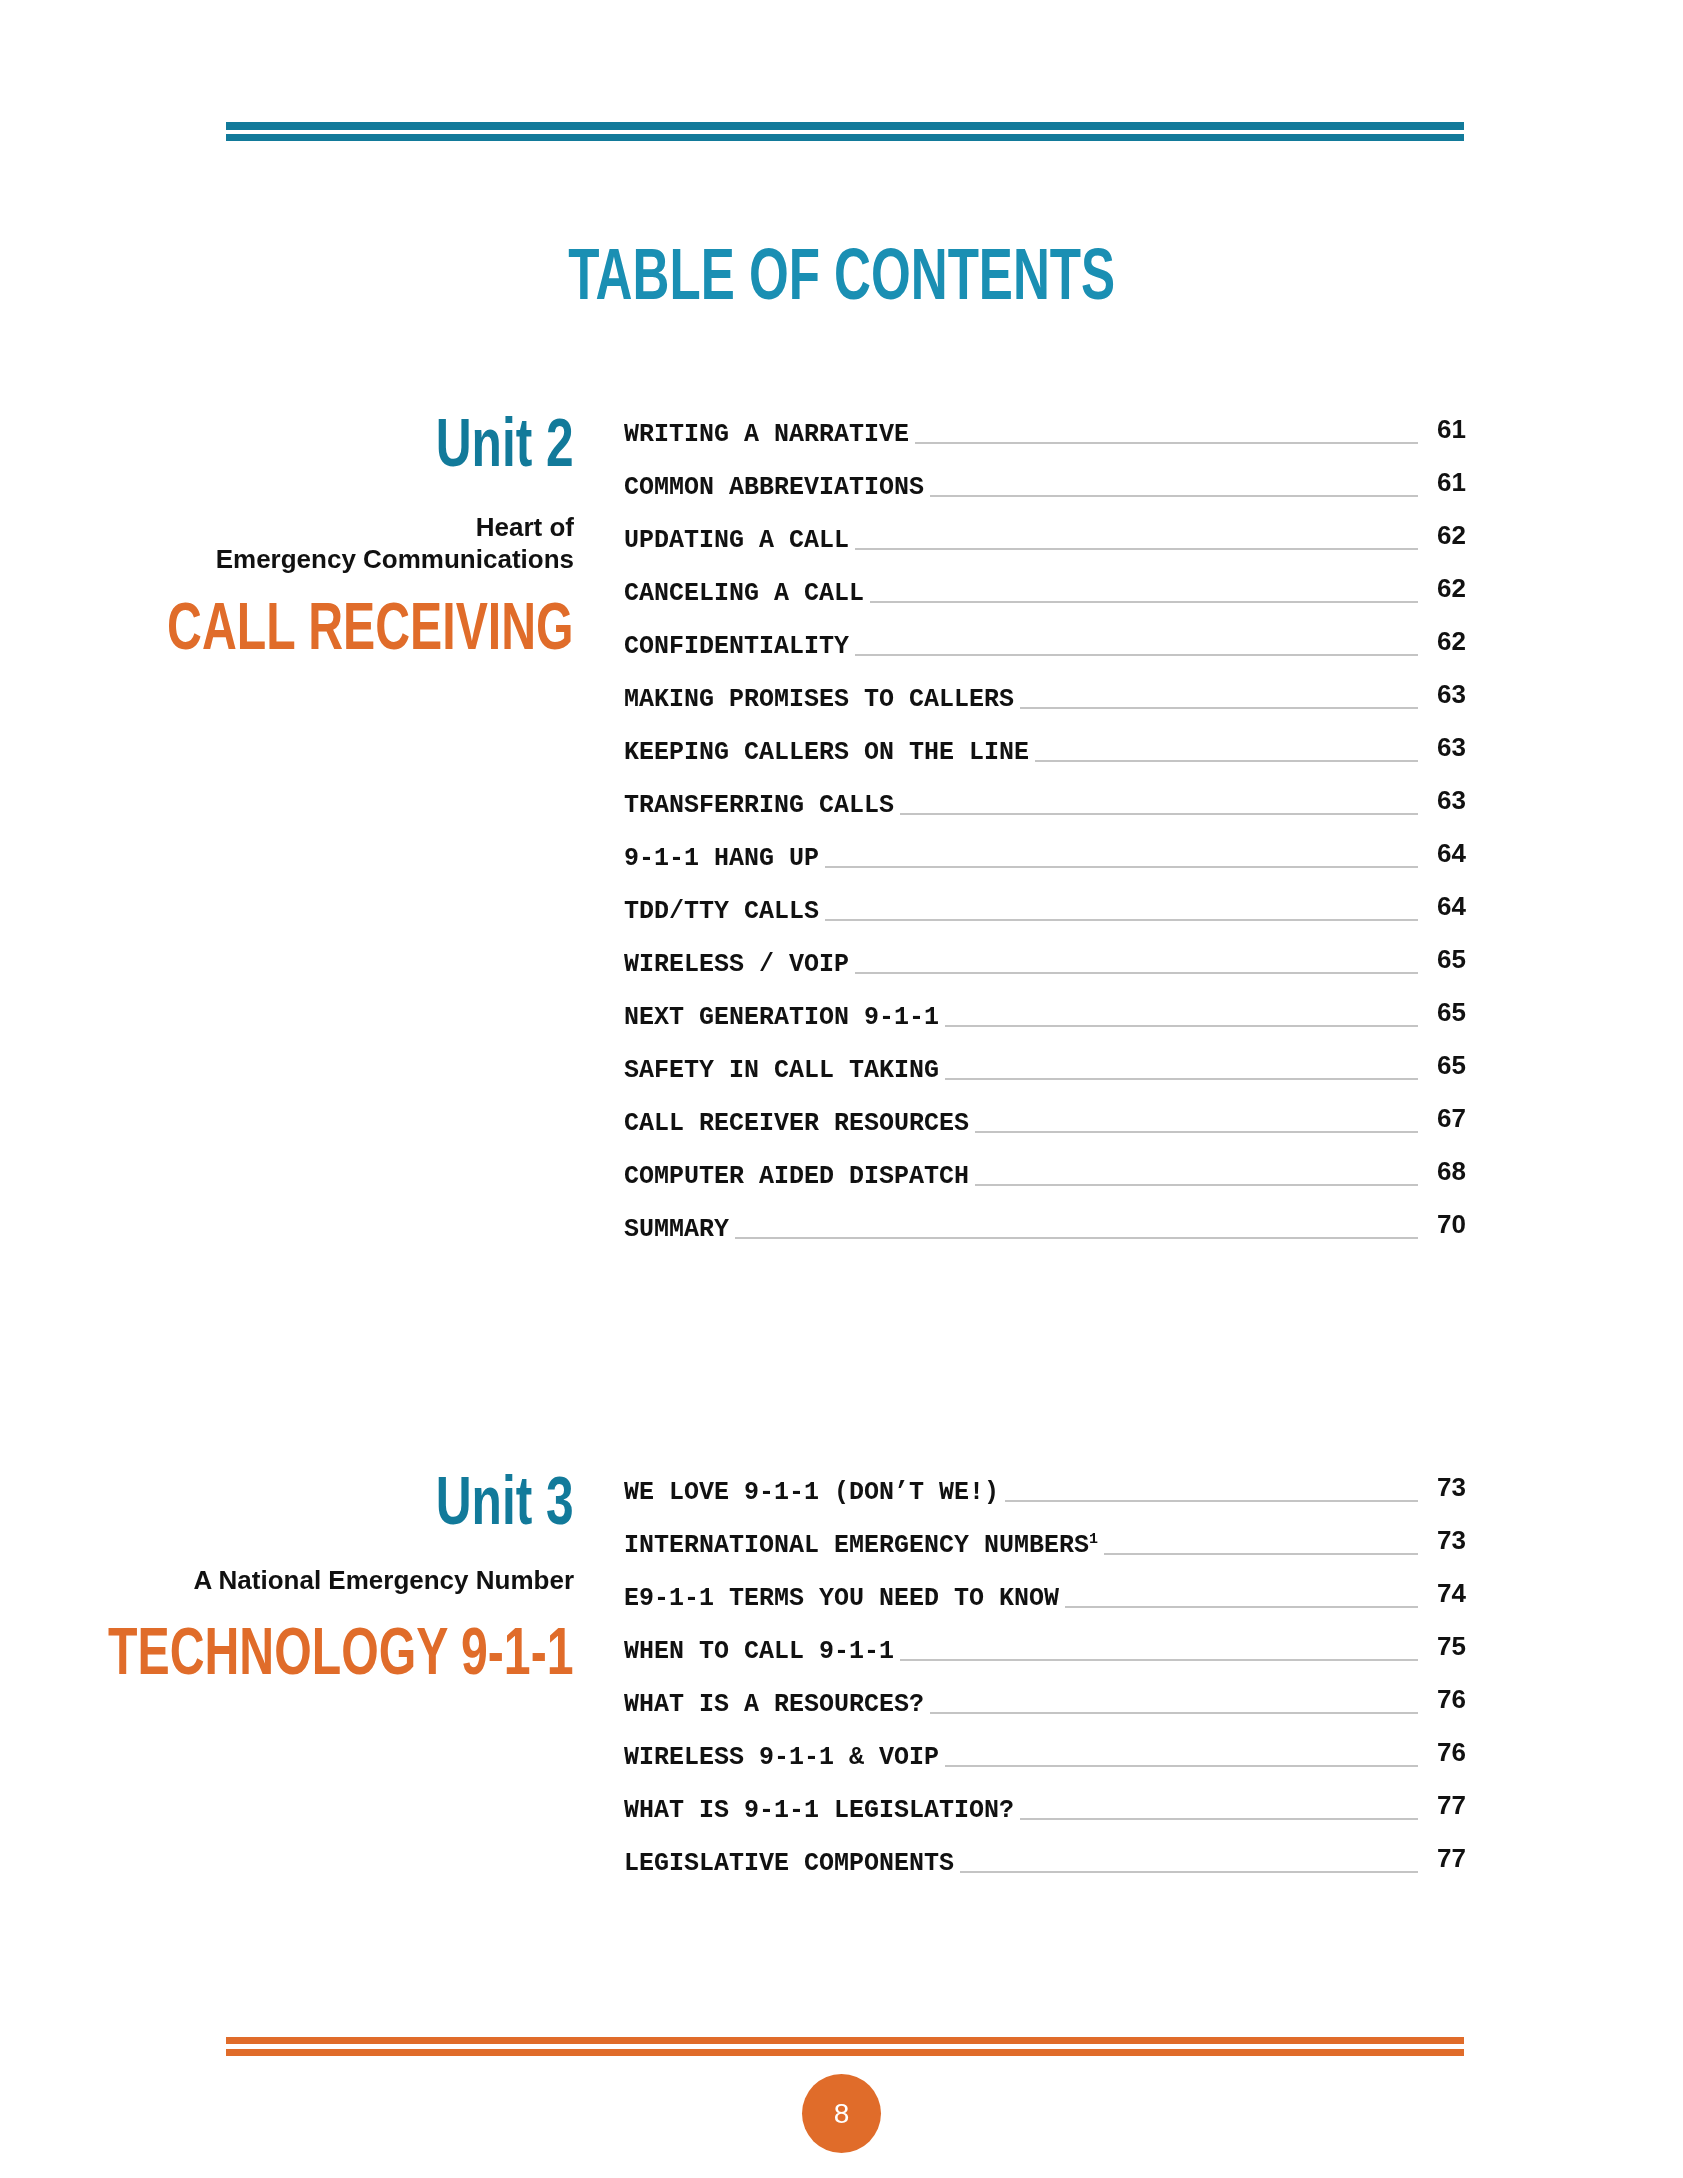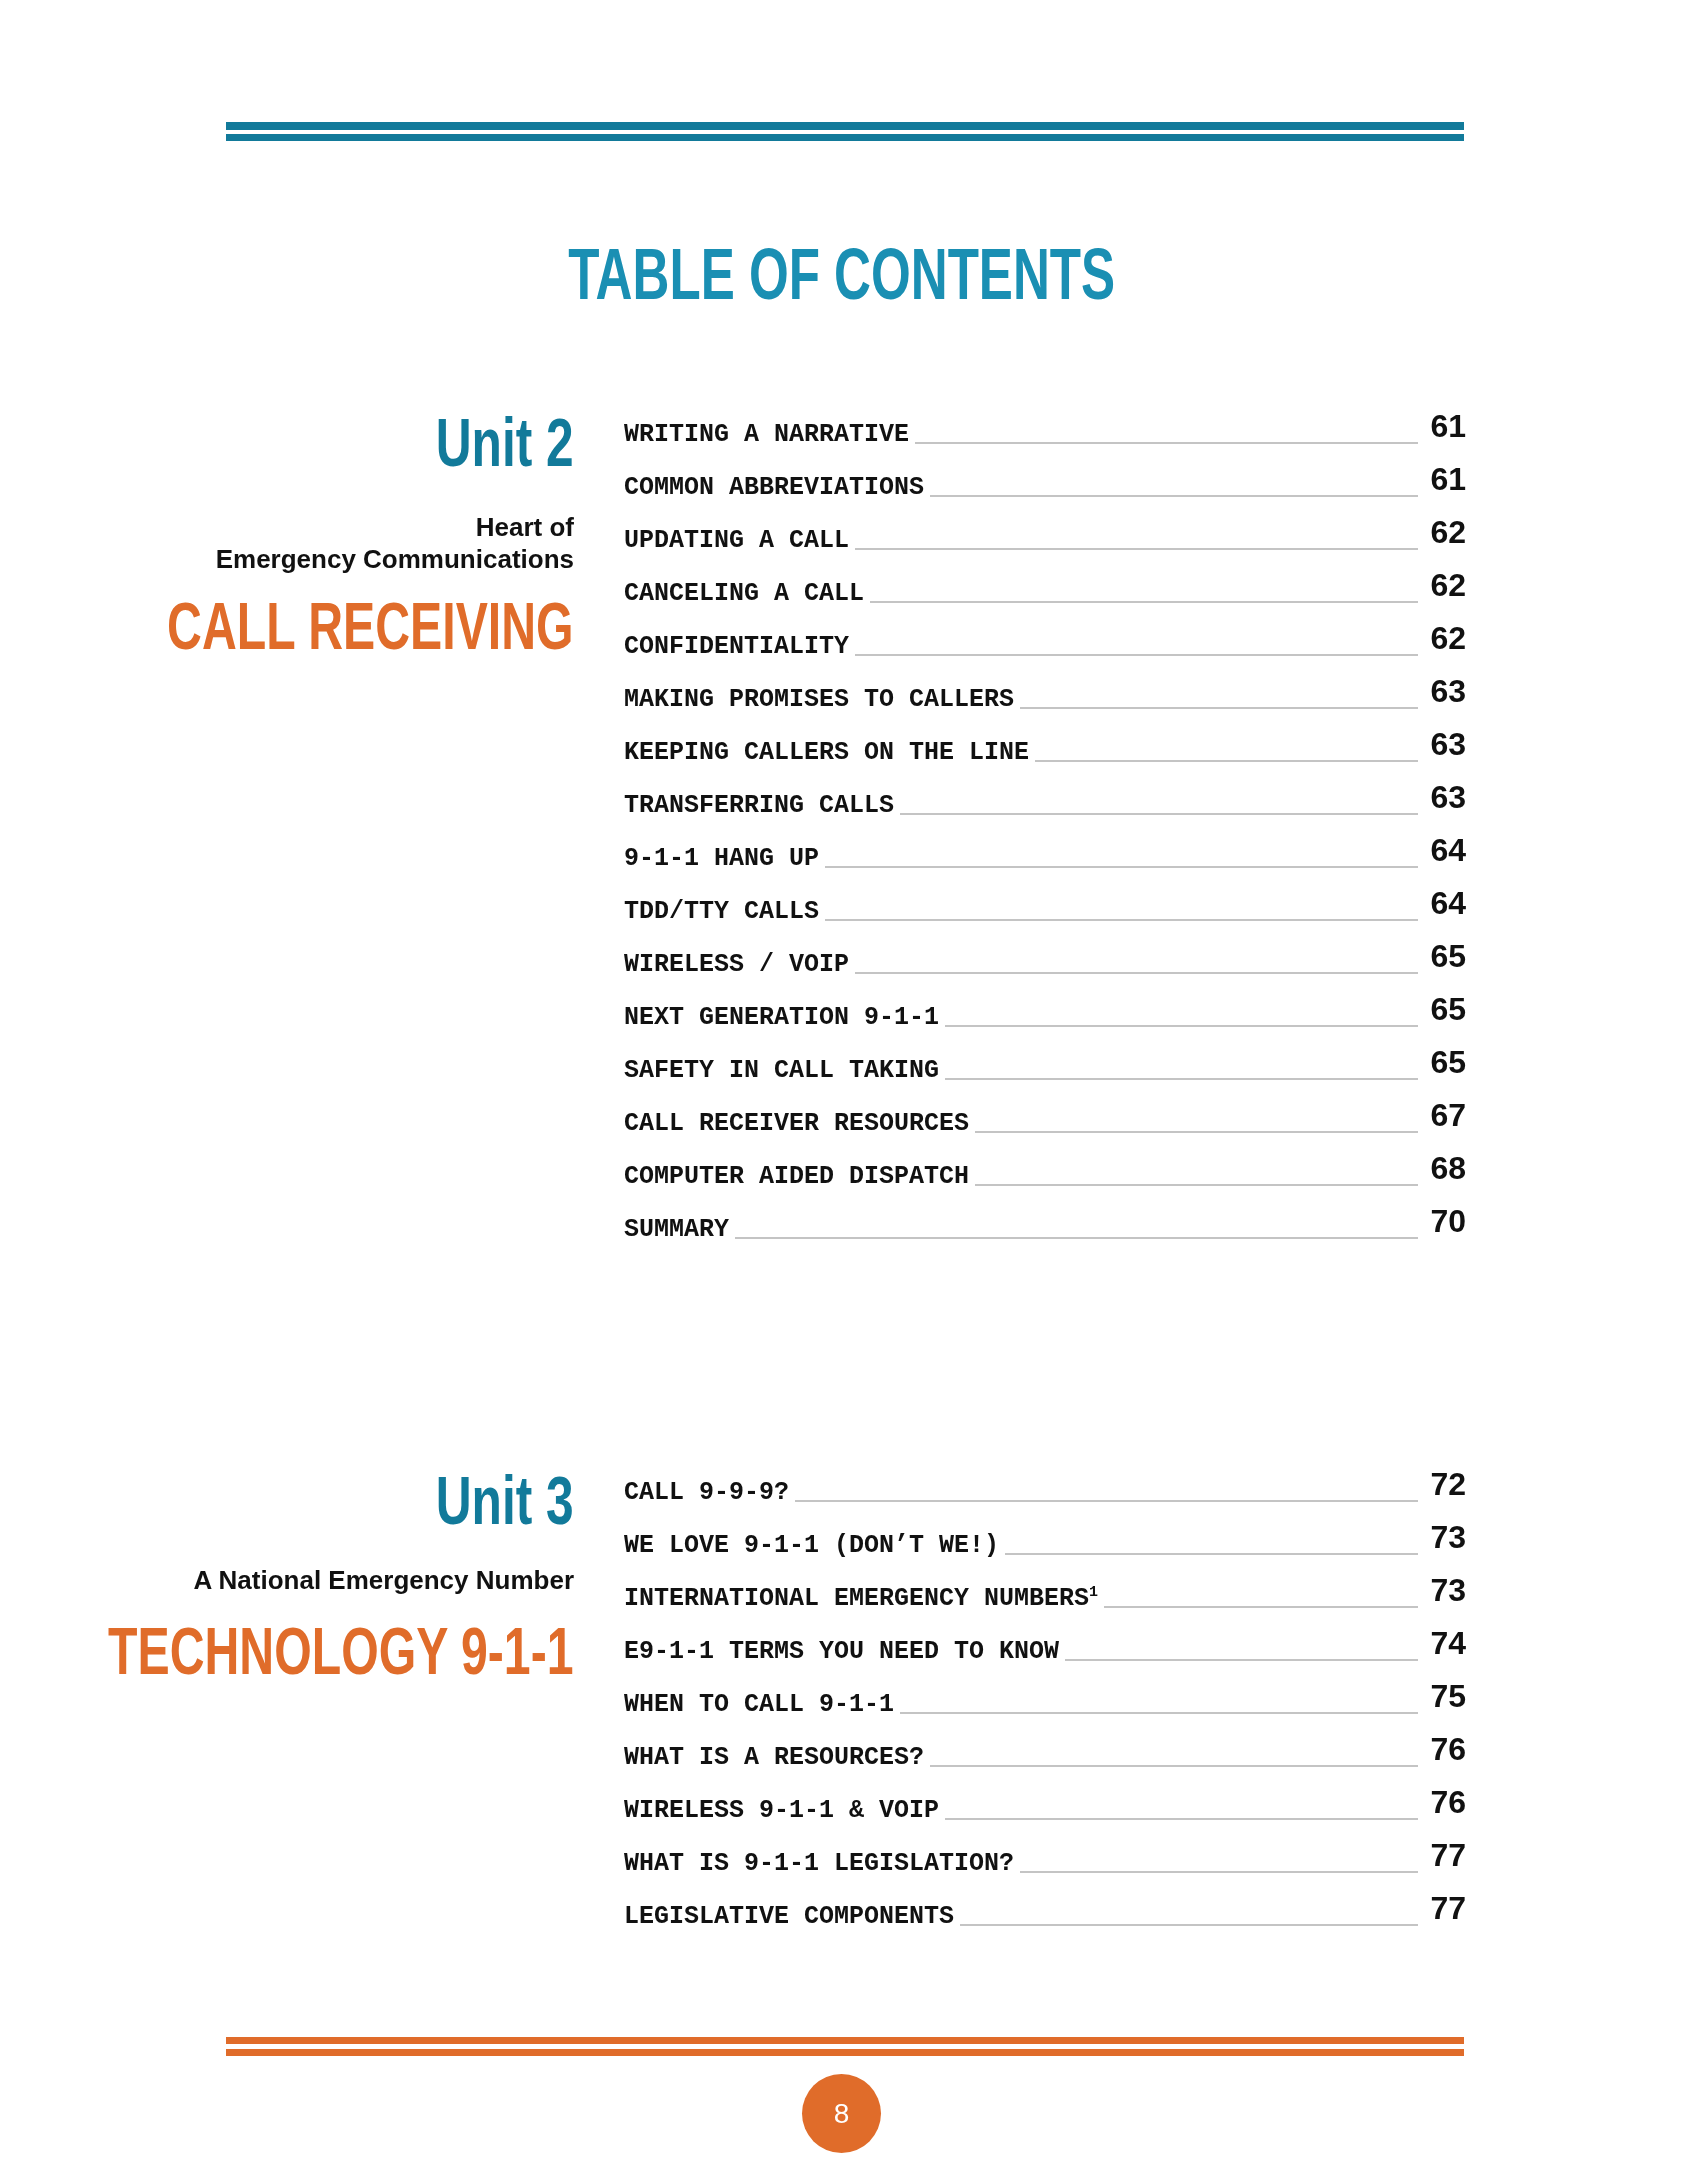--- a/index.html
+++ b/index.html
@@ -54,21 +54,21 @@
     font-family: Liberation Mono, monospace; font-weight: bold;
     font-size: 25px; color: #111; white-space: nowrap; line-height: 1;
     padding-bottom: 6px; padding-right: 6px;
   }
   .entry-title sup { font-size: 15px; vertical-align: super; line-height: 0; }
   .leader {
     flex: 1; height: 0; border-bottom: 2px solid #c4c4c4; margin-bottom: 9px; margin-right: 8px;
   }
   .entry-page {
     font-family: "Liberation Sans", sans-serif; font-weight: bold;
-    font-size: 32px; color: #111; width: 40px; text-align: right;
+    font-size: 26px; color: #111; width: 40px; text-align: right;
     padding-bottom: 11px; line-height: 1;
   }
 
   .page-badge {
     position: absolute; left: 802px; top: 2074px; width: 79px; height: 79px;
     border-radius: 50%; background: #e06c2a; color: #fff;
     font-family: "Liberation Sans", sans-serif; font-size: 28px;
     display: flex; align-items: center; justify-content: center;
   }
 </style>
@@ -183,25 +183,20 @@
   </div>
   <div class="unit-sub" style="top:1564px;">
     <div>A National Emergency Number</div>
   </div>
   <div class="unit-name" style="top:1617px;">
     <span class="cond">TECHNOLOGY 9-1-1</span>
   </div>
 
   <ul class="toc-list" style="top:1458px;">
       <li class="toc-entry">
-        <span class="entry-title"><span>CALL 9-9-9?</span></span>
-        <span class="leader"></span>
-        <span class="entry-page">72</span>
-      </li>
-      <li class="toc-entry">
         <span class="entry-title"><span>WE LOVE 9-1-1 (DON’T WE!)</span></span>
         <span class="leader"></span>
         <span class="entry-page">73</span>
       </li>
       <li class="toc-entry">
         <span class="entry-title"><span>INTERNATIONAL EMERGENCY NUMBERS</span><sup>1</sup></span>
         <span class="leader"></span>
         <span class="entry-page">73</span>
       </li>
       <li class="toc-entry">

